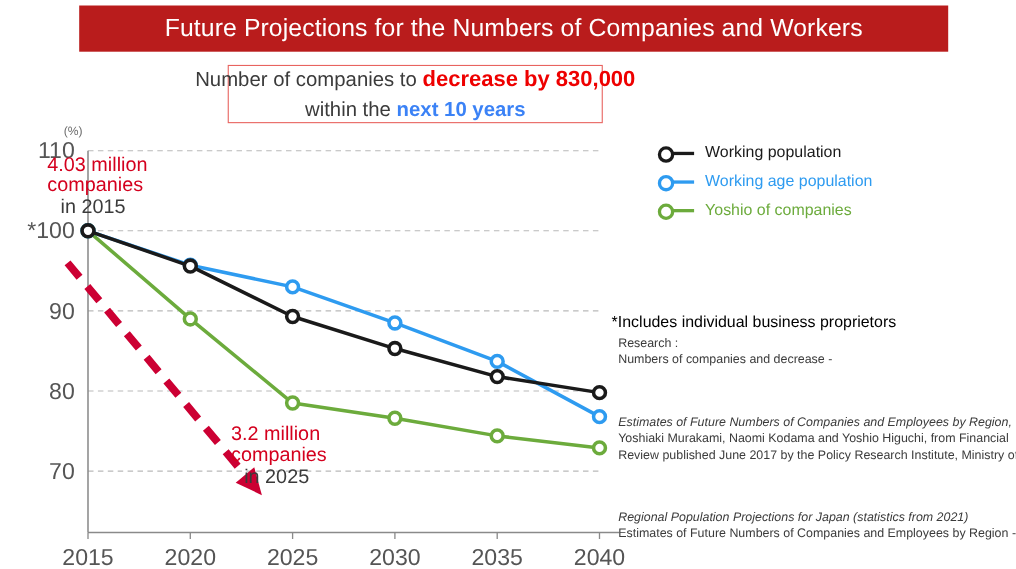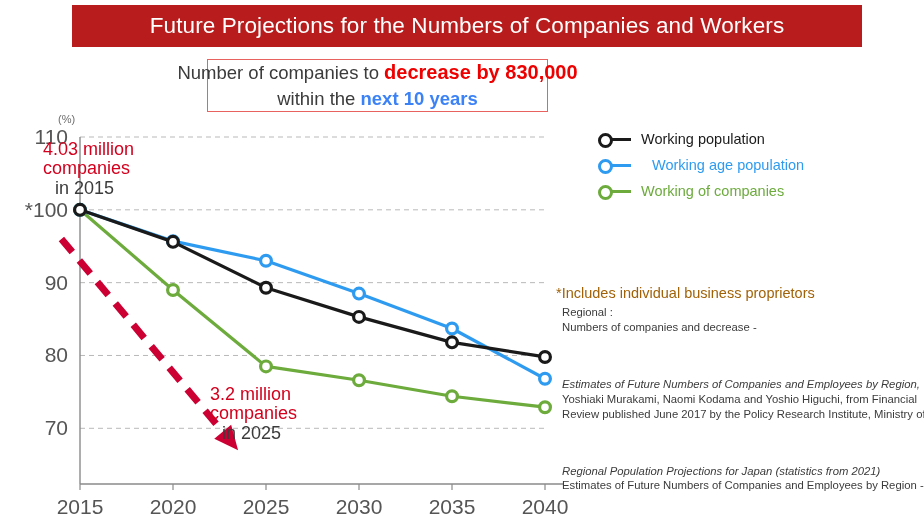--- a/index.html
+++ b/index.html
@@ -49,21 +49,21 @@
   .legend{position:absolute;left:598px;top:131px;width:320px;}
   .lg-row{display:flex;align-items:flex-start;height:26px;}
   .lg-mark{width:34px;height:16px;position:relative;margin-right:9px;flex:0 0 34px;}
   .lg-mark i{position:absolute;left:13px;top:7px;width:20px;height:3px;display:block;}
   .lg-mark b{position:absolute;left:0px;top:2px;width:9px;height:9px;border-radius:50%;
              background:#fff;border:3px solid #000;box-sizing:content-box;}
   .lg-txt{font-size:14.5px;white-space:nowrap;}
 
   
   .notes{position:absolute;left:556px;top:285px;width:368px;}
-  .note-star{font-size:14.5px;color:#a16207;margin-bottom:4px;}
+  .note-star{font-size:14.5px;color:#000000;margin-bottom:4px;}
   .note-body{font-size:11.3px;color:#3b3b3b;line-height:1.32;padding-left:6px;}
   .note-body div{white-space:nowrap;}
   .it{font-style:italic;margin-top:42px;}
 </style>
 </head>
 <body>
 
 <div class="page">
 
   <div class="header-bar">
@@ -167,35 +167,35 @@
           <i style="background: rgb(26, 26, 26);"></i>
           <b style="border-color: rgb(26, 26, 26);"></b>
         </span>
       <span class="lg-txt" style="color: rgb(26, 26, 26);">Working population</span>
     </div>
     <div class="lg-row">
       <span class="lg-mark">
           <i style="background: rgb(46, 155, 240);"></i>
           <b style="border-color: rgb(46, 155, 240);"></b>
         </span>
-      <span class="lg-txt" style="color: rgb(46, 155, 240); margin-left: 11px;">Working age population</span>
+      <span class="lg-txt" style="color: rgb(46, 155, 240);">Working age population</span>
     </div>
     <div class="lg-row">
       <span class="lg-mark">
           <i style="background: rgb(108, 171, 60);"></i>
           <b style="border-color: rgb(108, 171, 60);"></b>
         </span>
-      <span class="lg-txt" style="color: rgb(108, 171, 60);">Working of companies</span>
+      <span class="lg-txt" style="color: rgb(108, 171, 60);">Yoshio of companies</span>
     </div>
   </div>
 
   <div class="notes">
     <div class="note-star">*Includes individual business proprietors</div>
     <div class="note-body" id="note-body">
-        <div>Regional :</div>
+        <div>Research :</div>
         <div>Numbers of companies and decrease -</div>
         <div class="it">Estimates of Future Numbers of Companies and Employees by Region,</div>
         <div>Yoshiaki Murakami, Naomi Kodama and Yoshio Higuchi, from Financial</div>
         <div>Review published June 2017 by the Policy Research Institute, Ministry of</div>
         <div class="it">Regional Population Projections for Japan (statistics from 2021)</div>
         <div>Estimates of Future Numbers of Companies and Employees by Region -</div>
         <div class="it">Population Decline and Local Economies, by the Policy Research Institute,</div>
         <div> Ministry of Finance, Naomi</div>
       </div>
   </div>

